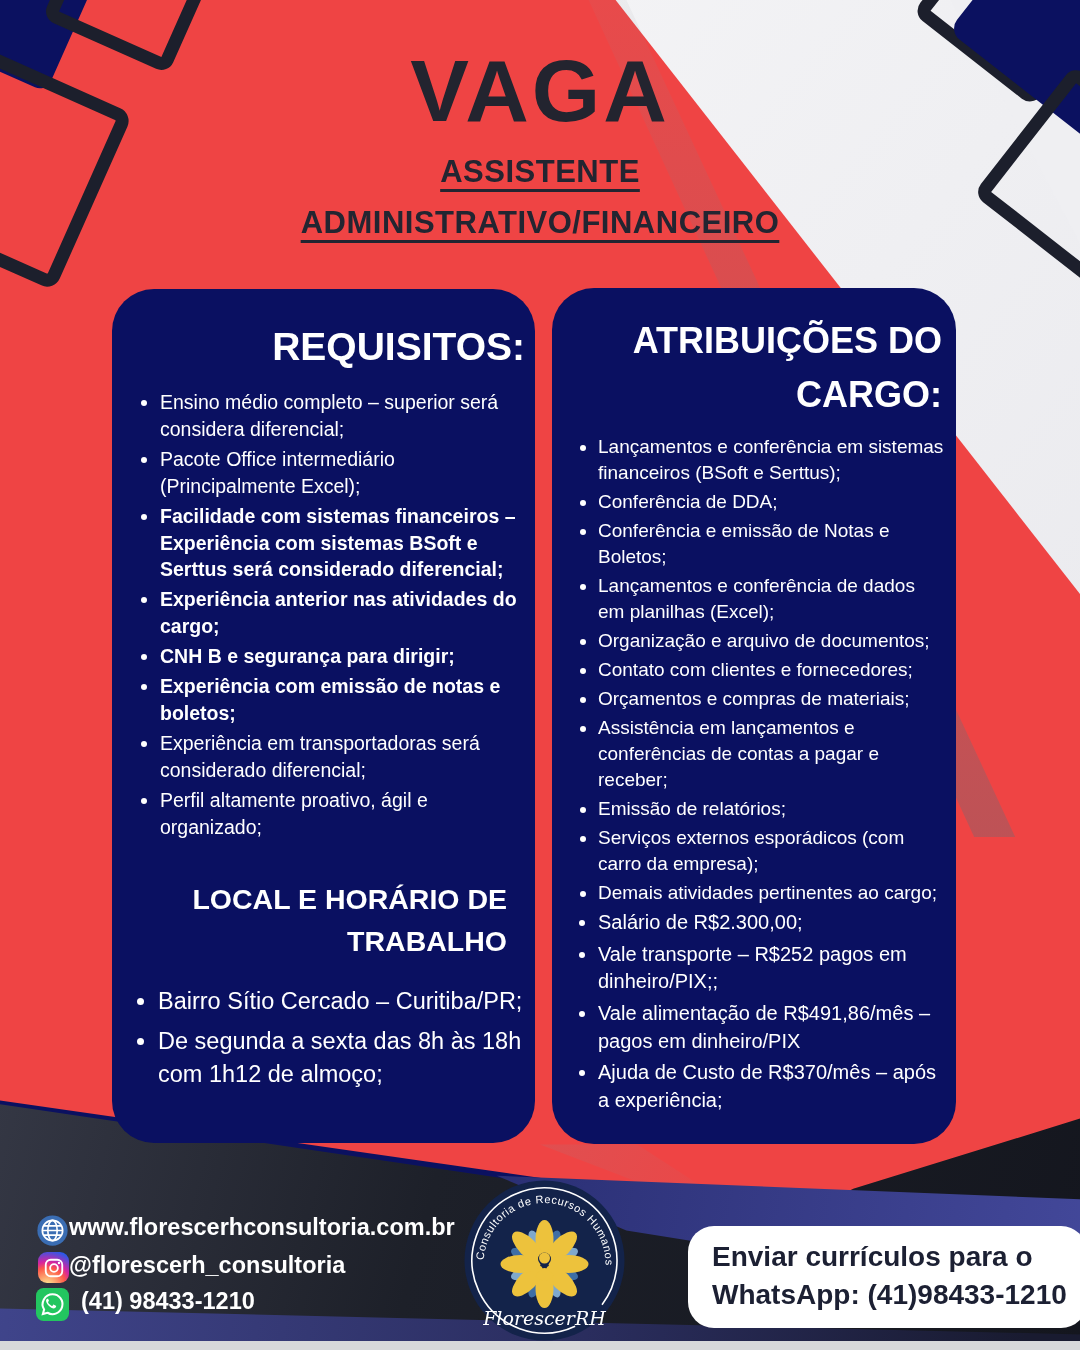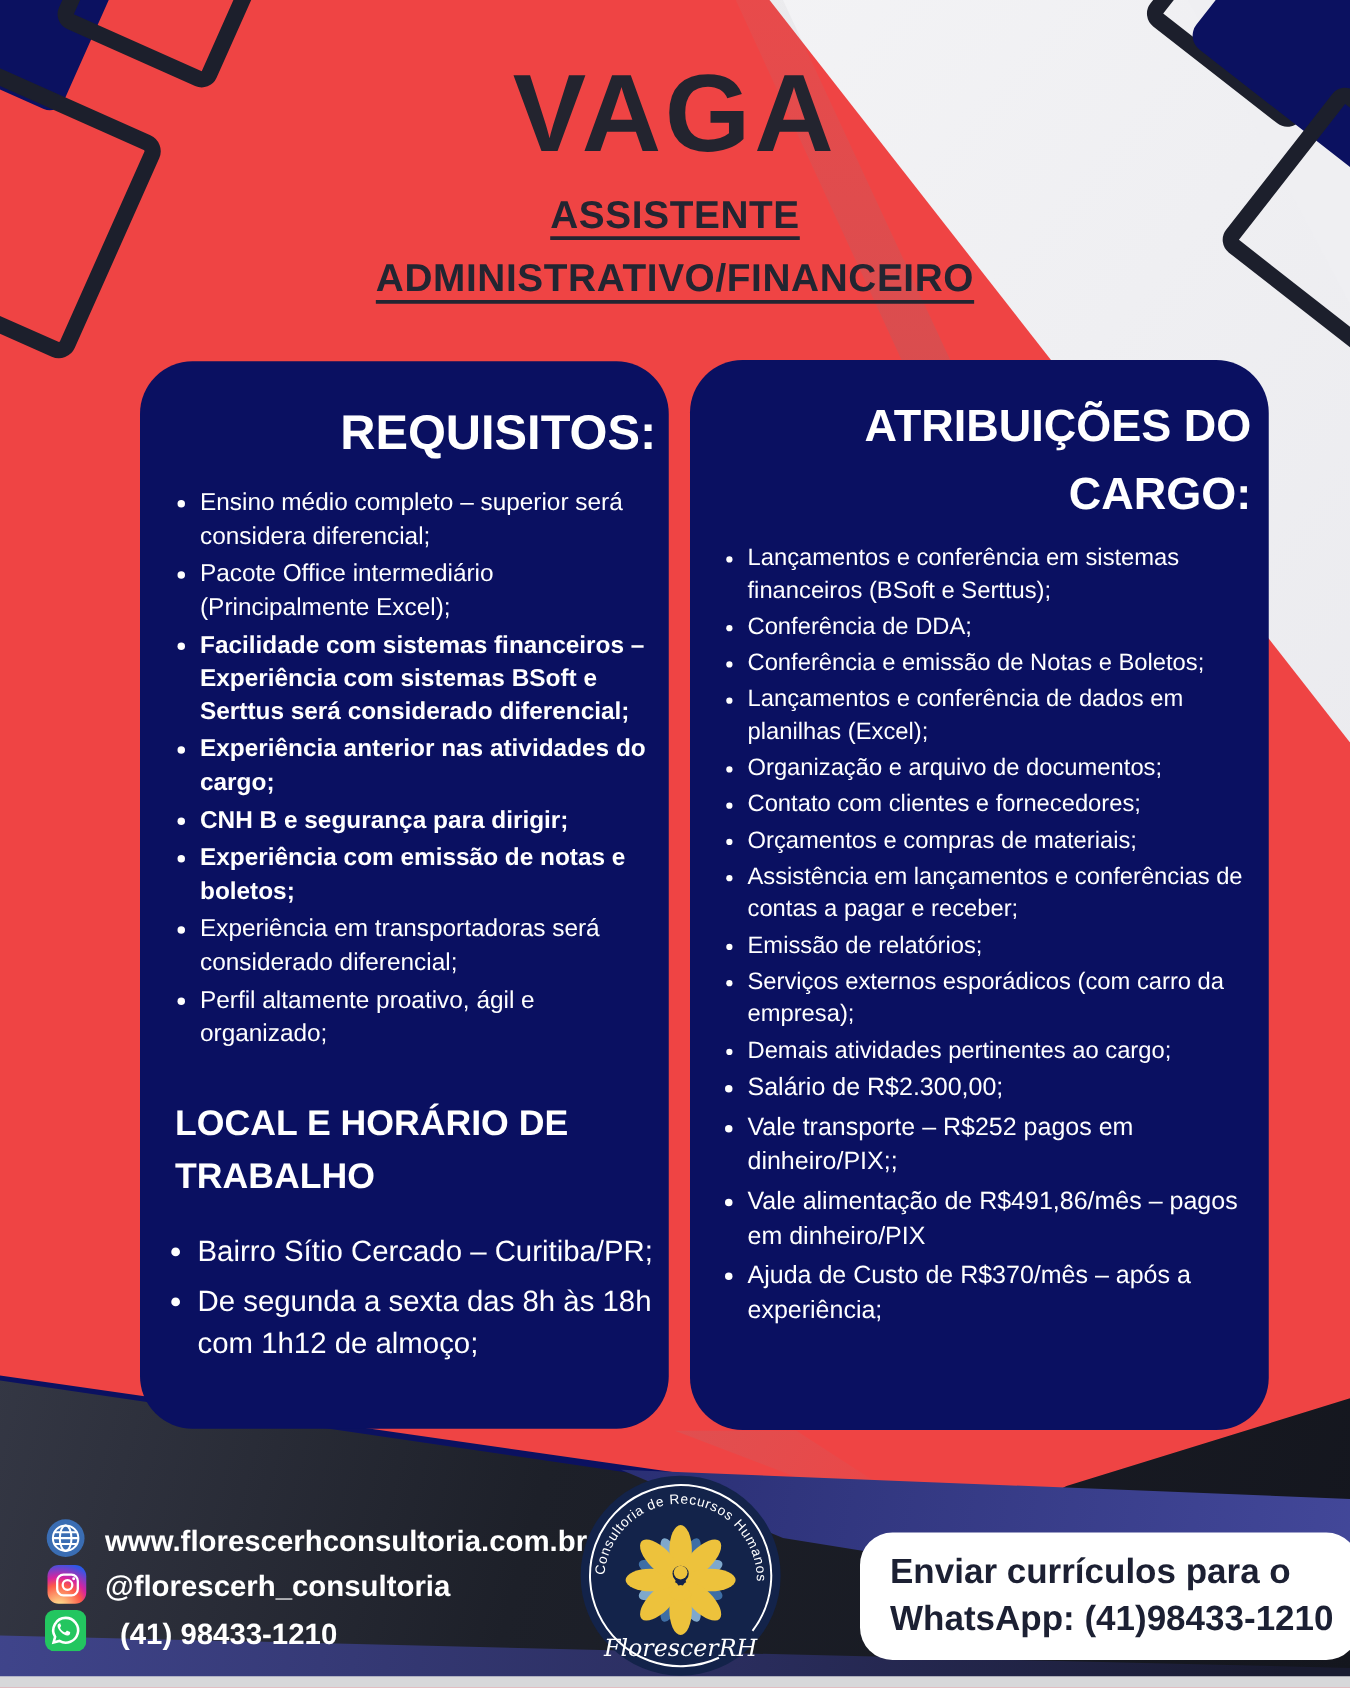--- a/index.html
+++ b/index.html
@@ -37,26 +37,26 @@
     font-size:88px;font-weight:bold;letter-spacing:3px;color:#23242f;}
   .subtitle{position:absolute;left:0;width:100%;text-align:center;z-index:1;
     font-size:31px;font-weight:bold;color:#232531;text-decoration:underline;
     text-decoration-thickness:3px;text-underline-offset:7px;letter-spacing:.5px;}
   .sub1{top:154px;}
   .sub2{top:205px;}
 
   
   .panel{position:absolute;background:#0a1061;border-radius:42px;color:#fff;z-index:3;box-sizing:border-box;}
   .panel-left{left:112px;top:289px;width:423px;height:854px;}
-  .panel-right{left:552px;top:288px;width:463px;height:856px;}
+  .panel-right{left:552px;top:288px;width:404px;height:856px;}
   .panel h2{text-align:right;font-weight:bold;margin:0;}
   .h-req{font-size:39px;padding:36px 10px 20px;}
   .h-atr{font-size:36px;line-height:1.5;padding:26px 14px 12px;}
   .h-rem{font-size:38px;padding:24px 10px 8px;}
-  .h-loc{font-size:28.5px;line-height:1.5;text-align:left;font-weight:bold;margin:0;padding:34px 28px 14px;}
+  .h-loc{font-size:28.5px;line-height:1.5;text-align:right;font-weight:bold;margin:0;padding:34px 28px 14px;}
   .panel ul{margin:0;list-style:disc outside;}
   .list-req{padding:0 16px 0 48px;}
   .list-req li{font-size:19.5px;line-height:1.38;margin-bottom:3px;}
   .list-loc{padding:8px 6px 0 46px;}
   .list-loc li{font-size:23.5px;line-height:1.4;margin-bottom:7px;}
   .list-atr{padding:0 10px 0 46px;}
   .list-atr li{font-size:19px;line-height:1.37;margin-bottom:3px;}
   .list-rem{padding:0 10px 0 46px;}
   .list-rem li{font-size:20px;line-height:1.38;margin-bottom:4px;}
   .b{font-weight:bold;}
@@ -69,21 +69,21 @@
   .navy-sliver{clip-path:polygon(0 4%,52% 35%,52% 41%,0 9%);background:#0b1160;}
   .dark-main{clip-path:polygon(0 5.5%,50% 36%,62% 55%,70% 57%,79% 38%,100% 11%,100% 100%,0 100%);
     background:linear-gradient(105deg,#343744 0%,#1d2029 40%,#14161e 100%);}
   .band-right{clip-path:polygon(46% 33%,100% 42%,100% 82%,58% 54%);
     background:linear-gradient(100deg,#0b1160 5%,#2a2f74 45%,#43489a 100%);}
   .bottom-indigo{clip-path:polygon(0 84%,100% 94%,100% 97%,0 100%);
     background:linear-gradient(95deg,#40458c,#2a2d5e 55%,#191b30 95%);}
   .gray-strip{top:auto;bottom:0;height:9px;background:#d7d8da;}
 
   
-  .contact-row{position:absolute;z-index:4;display:flex;align-items:flex-end;gap:15px;
+  .contact-row{position:absolute;z-index:4;display:flex;align-items:flex-start;
     color:#fff;font-weight:bold;font-size:23.5px;white-space:nowrap;}
   .row-web{left:36px;top:1214px;}
   .row-ig{left:38px;top:1252px;}
   .row-wa{left:36px;top:1288px;}
   .row-wa .contact-text{padding-left:12px;}
   .icon-box{width:33px;height:33px;flex:0 0 auto;display:block;}
   .ig-grad{width:31px;height:31px;border-radius:9px;display:flex;align-items:center;justify-content:center;
     background:radial-gradient(circle at 30% 110%,#fdf497 0%,#fd5949 45%,#d6249f 60%,#285AEB 90%);}
 
   .cta{position:absolute;left:688px;top:1226px;z-index:4;background:#fff;border-radius:26px;

